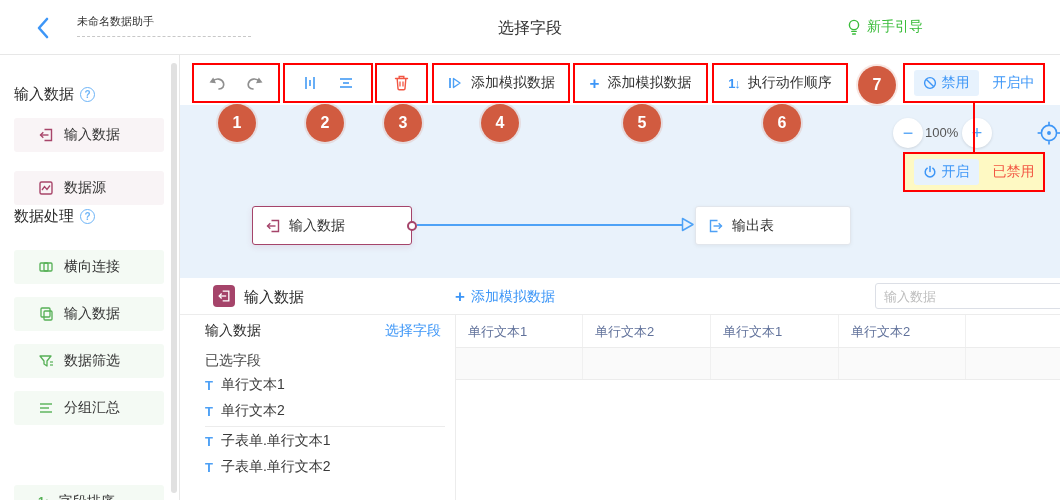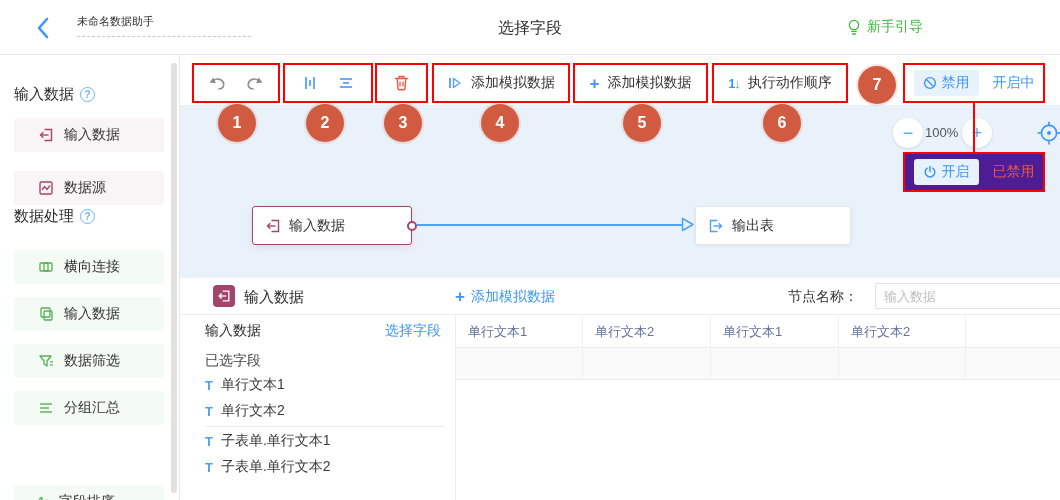--- a/index.html
+++ b/index.html
@@ -53,21 +53,21 @@
 
   
   .canvas{position:absolute;left:0;top:50px;right:0;height:173px;background:#e9f2fb;}
   .zoom-btn{position:absolute;width:30px;height:30px;border-radius:50%;background:#fff;
     color:#4da0f5;font-size:18px;display:flex;align-items:center;justify-content:center;
     box-shadow:0 1px 3px rgba(0,0,0,.12);cursor:pointer;top:13px;}
   .zoom-level{position:absolute;left:745px;top:13px;width:36px;height:30px;line-height:30px;
     text-align:left;font-size:13px;color:#555;}
   .target{position:absolute;left:856px;top:15px;cursor:pointer;}
   .toggle-box2{position:absolute;left:723px;top:47px;width:142px;height:40px;border:2px solid #ff0000;
-    background:#4c1d95;display:flex;align-items:center;justify-content:center;gap:14px;}
+    background:#fef9c3;display:flex;align-items:center;justify-content:center;gap:14px;}
 
   .node{position:absolute;top:101px;height:39px;background:#fff;border-radius:3px;
     display:flex;align-items:center;gap:8px;padding-left:12px;font-size:14px;color:#333;cursor:pointer;}
   .node-in{left:72px;width:160px;border:1px solid #a5446a;box-shadow:0 2px 6px rgba(160,60,100,.12);}
   .node-out{left:515px;width:156px;border:1px solid #e2e6ec;box-shadow:0 1px 4px rgba(0,0,0,.06);}
   .port{position:absolute;right:-6px;top:14px;width:10px;height:10px;border-radius:50%;
     background:#fff;border:2px solid #a5446a;}
   .edge{position:absolute;left:237px;top:119px;width:266px;height:2px;background:#4ea2f6;}
   .edge-arrow{position:absolute;left:501px;top:112px;}
 
@@ -363,21 +363,20 @@
             <path d="M6.5 2.5 H13.5 V13.5 H6.5" fill="none" stroke="#fff" stroke-width="1.5"></path>
             <line x1="10.5" y1="8" x2="2.5" y2="8" stroke="#fff" stroke-width="1.5"></line>
             <polyline points="5.3,5.2 2.5,8 5.3,10.8" fill="none" stroke="#fff" stroke-width="1.5"></polyline>
           </svg>
       </span>
       <span class="panel-title">输入数据</span>
       <span class="add-mock">
         <span class="blueplus">+</span>
         <span>添加模拟数据</span>
       </span>
-      <span class="nodename-label">节点名称：</span>
       <input class="nodename-input" type="text" placeholder="输入数据" style="">
     </div>
 
     <div class="panel-body">
       <span class="src-title">输入数据</span>
       <span class="select-fields">选择字段</span>
       <span class="selected-header">已选字段</span>
 
       <div class="field-item" style="top:61px;">
         <span class="ticon">T</span>

